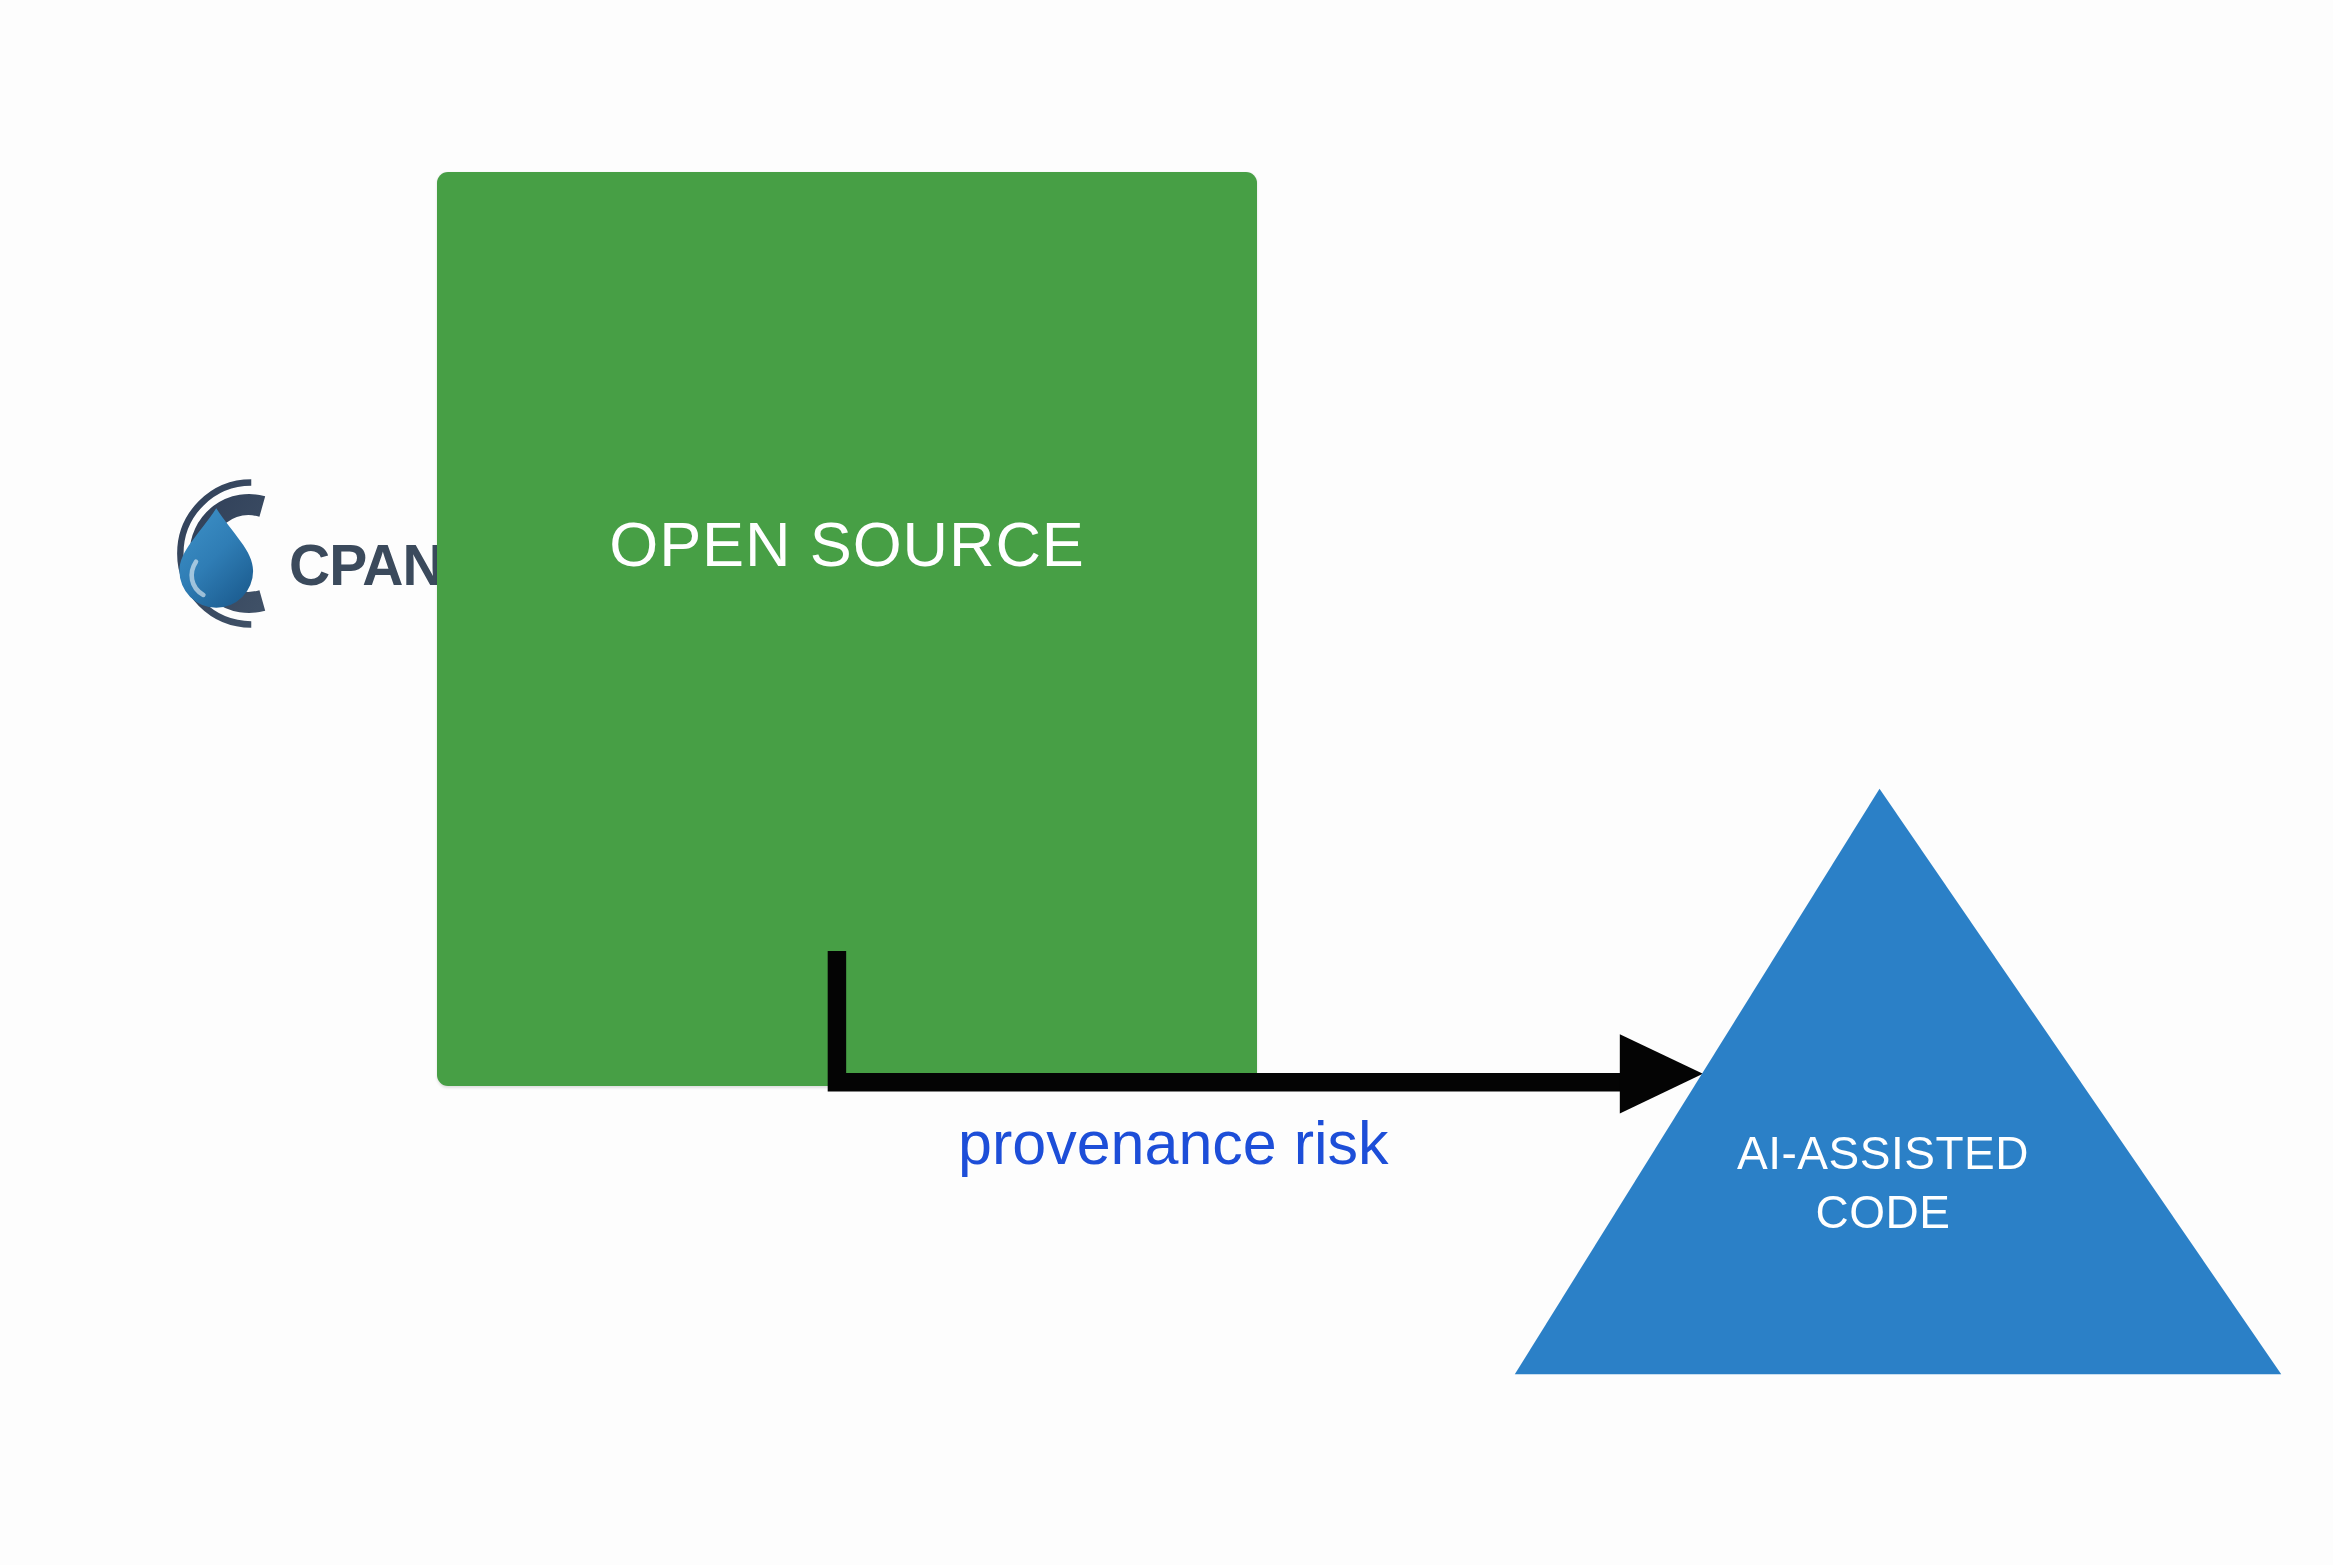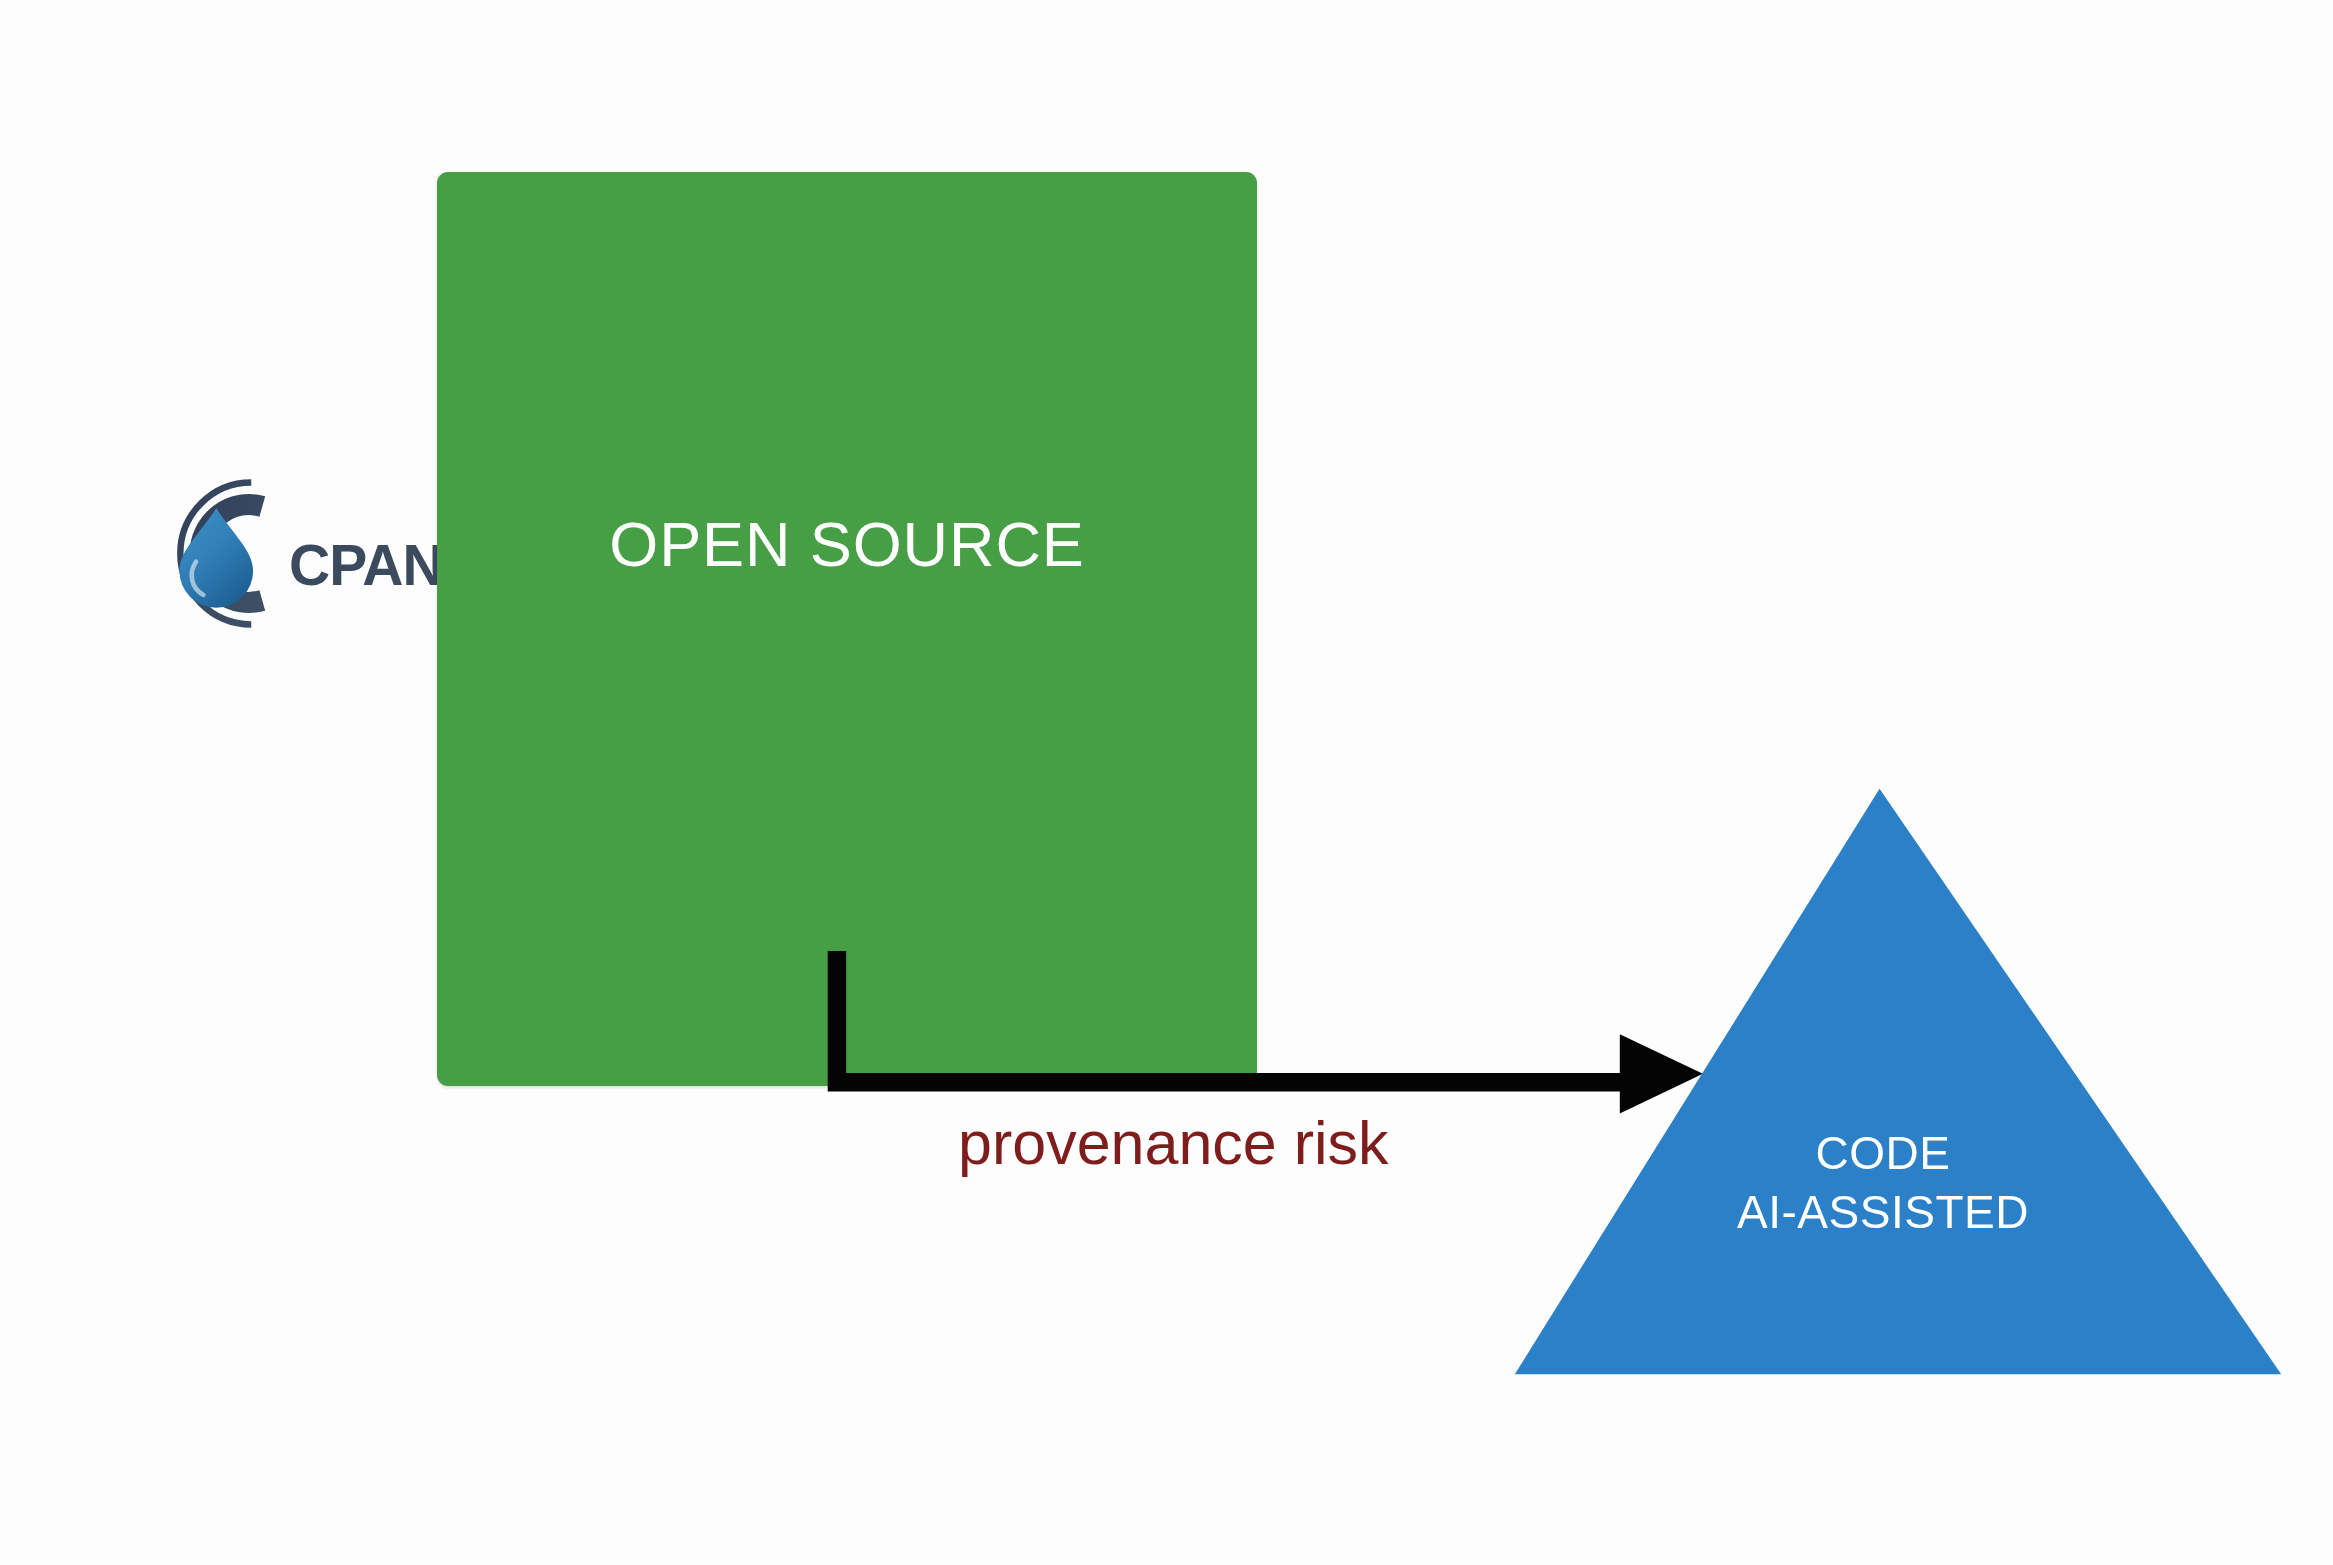--- a/index.html
+++ b/index.html
@@ -109,21 +109,21 @@
     display: block;
     width: 914px;
     height: 194px;
   }
   #provenance-arrow-label {
     position: absolute;
     left: 958px;
     top: 1113px;
     font-family: "Liberation Sans", sans-serif;
     font-size: 61px;
-    color: #7f1d1d;
+    color: #1d4ed8;
     line-height: 1;
     white-space: nowrap;
   }
 </style>
 </head>
 <body>
 
 <div id="canvas">
 
   <div id="cpan-logo">
@@ -172,18 +172,18 @@
     </svg>
   </div>
   <div id="provenance-arrow-label">provenance risk</div>
 
   <div id="ai-code-triangle">
     <svg viewBox="0 0 836 640" xmlns="http://www.w3.org/2000/svg">
       <polygon points="398,3 833,637 3,637" fill="#2B80C7"></polygon>
     </svg>
   </div>
   <div id="ai-code-label">
+    <div>AI-ASSISTED</div>
     <div>CODE</div>
-    <div>AI-ASSISTED</div>
   </div>
 
 </div>
 
 
 </body></html>

